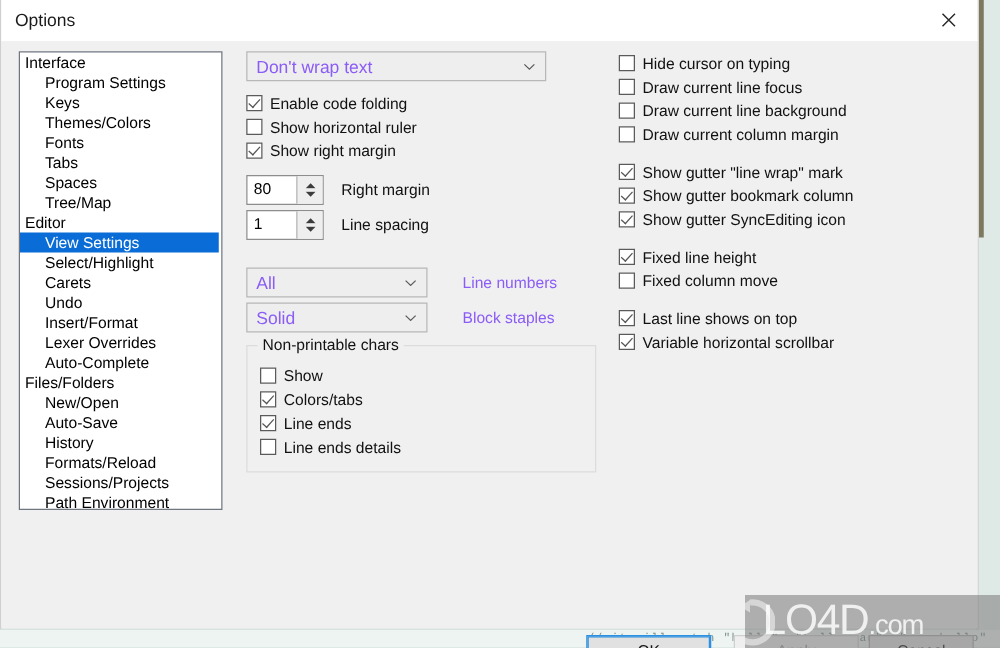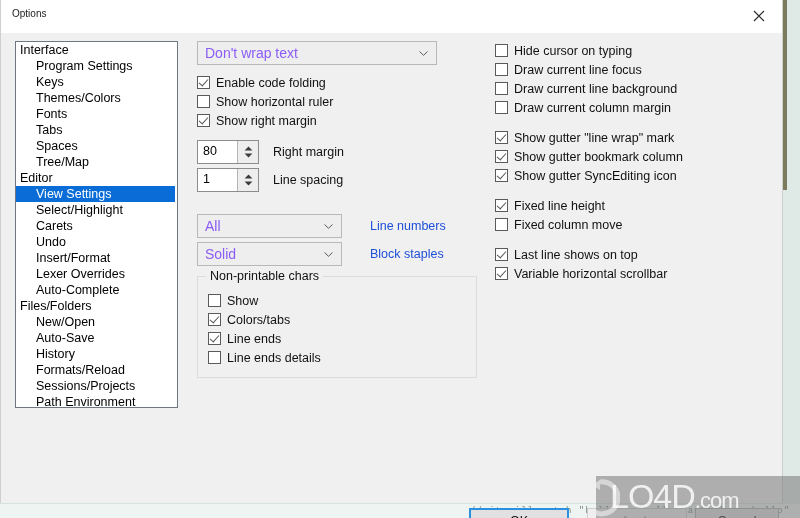--- a/index.html
+++ b/index.html
@@ -61,21 +61,21 @@
   }
   .titlebar {
     position: relative;
     height: 32px;
     background: #ffffff;
     border-bottom: 1px solid #ffffff;
   }
   .titlebar .title {
     position: absolute;
     left: 11px; top: 8px;
-    font-size: 10px;
+    font-size: 14px;
     color: #1b1b1b;
   }
   .close-btn {
     position: absolute;
     right: 0; top: 0;
     width: 46px; height: 31px;
     display: flex;
     align-items: center;
     justify-content: center;
     cursor: default;
@@ -199,21 +199,21 @@
     margin-bottom: 4px;
   }
   .spin-row .cap {
     margin-left: 14px;
     font-size: 12.5px;
     color: #111;
   }
 
   .combo-row { display: flex; align-items: center; margin-bottom: 4px; gap: 14px; }
   .combo-row .combo { width: 145px; }
-  .combo-row .cap { margin-left: 14px; font-size: 12.5px; color: #1d4ed8; }
+  .combo-row .cap { margin-left: 14px; font-size: 12.5px; color: #8b5cf6; }
 
   
   .groupbox {
     position: relative;
     border: 1px solid #dcdcdc;
     padding: 14px 10px 10px 10px;
     margin-top: 10px;
   }
   .groupbox > .gb-title {
     position: absolute;

